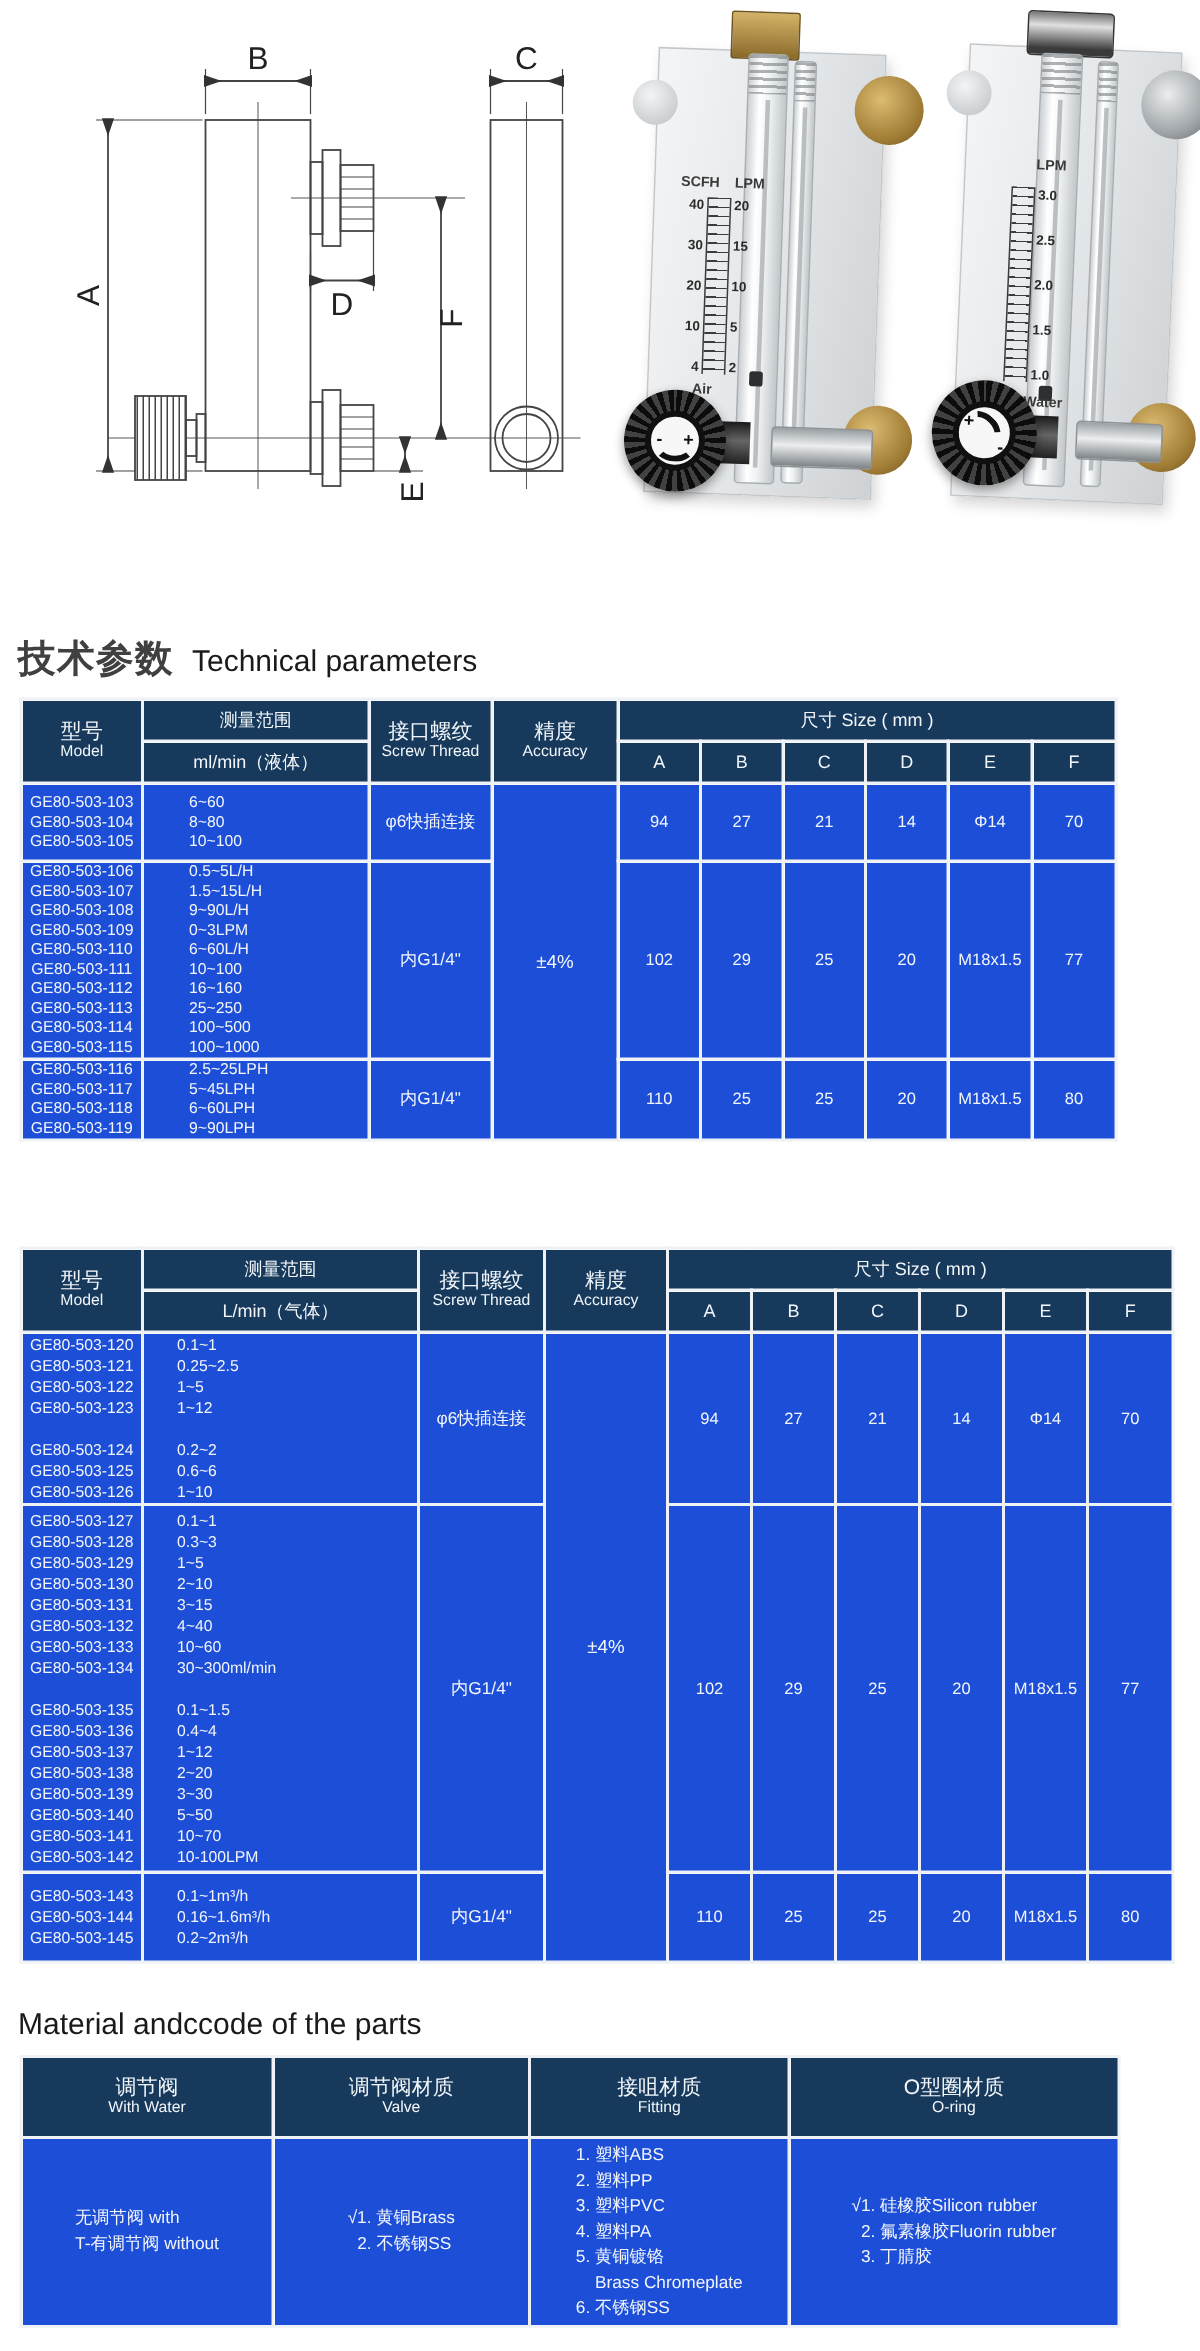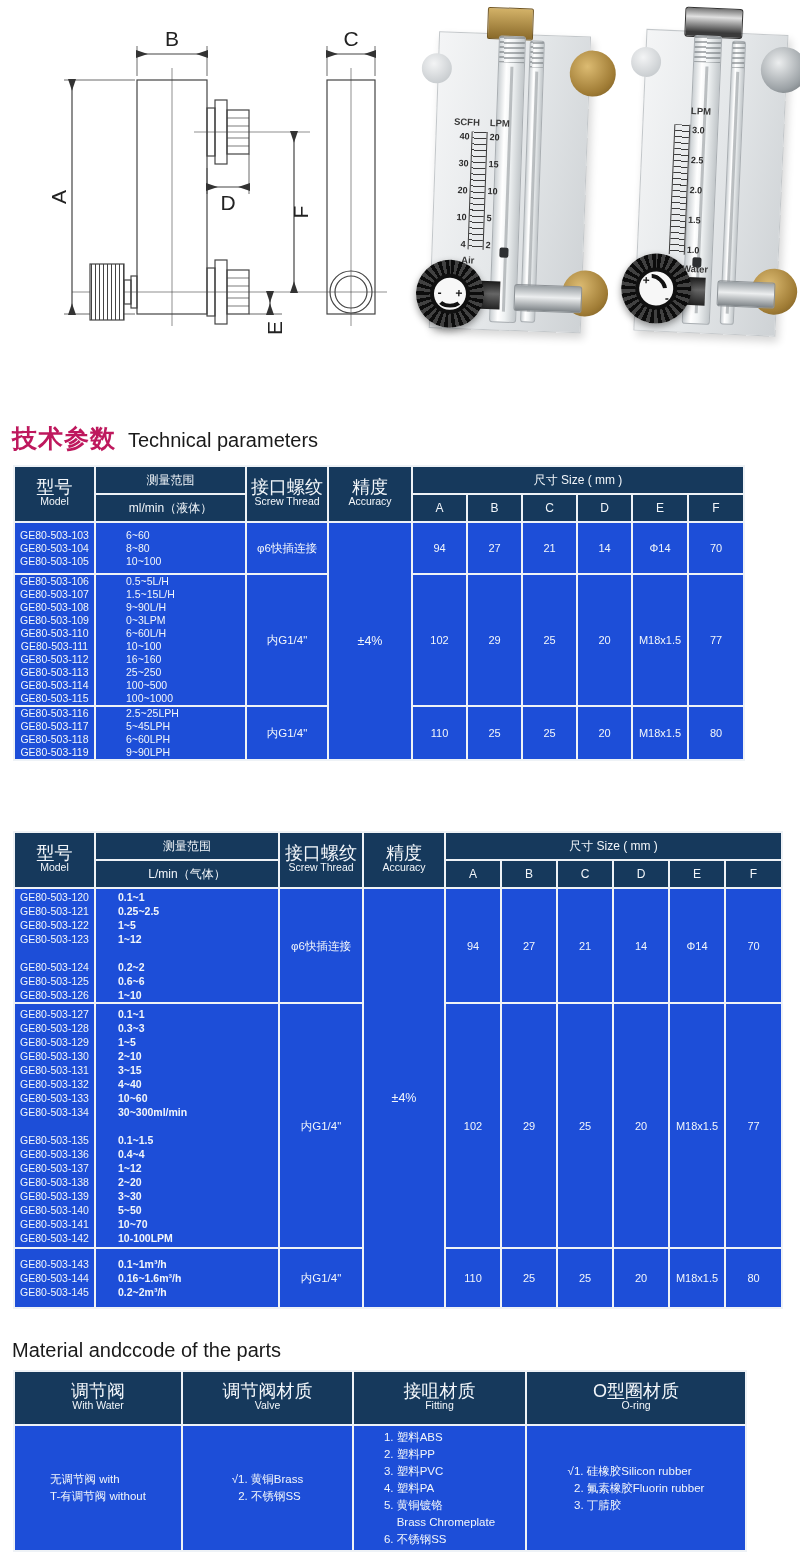--- a/index.html
+++ b/index.html
@@ -89,39 +89,39 @@
   .photo-water .face .lab-a{left:3px;top:3px;}
   .photo-water .face .lab-b{right:4px;bottom:2px;}
   .arc{position:absolute;left:50%;bottom:2px;transform:translateX(-50%);
        width:20px;height:14px;border:4px solid transparent;border-bottom-color:#111;border-radius:50%;}
   .photo-water .arc{bottom:auto;top:4px;left:44%;transform:translateX(-50%) rotate(-140deg);}
 
   
   .section-title{margin-left:12px;display:flex;align-items:baseline;gap:12px;}
   .st1{margin-top:60px;margin-bottom:10px;}
   .st2{margin-top:30px;margin-bottom:8px;}
-  .section-title .zh{font-size:25px;font-weight:700;color:#be185d;letter-spacing:1px;}
+  .section-title .zh{font-size:25px;font-weight:700;color:#404040;letter-spacing:1px;}
   .section-title .en{font-size:20px;color:#1a1a1a;}
 
   
   table{border-collapse:collapse;table-layout:fixed;margin-left:13px;}
   th,td{border:2px solid #eef2f6;color:#f2f6fa;padding:0;vertical-align:middle;
         font-weight:400;overflow:hidden;}
   thead th{background:#16395c;text-align:center;}
   tbody td{background:#1d4ed8;text-align:center;}
-  .zh-l{display:block;font-size:18px;line-height:15px;}
+  .zh-l{display:block;font-size:14px;line-height:15px;}
   .en-l{display:block;font-size:10.5px;line-height:13px;}
   .one-l{font-size:12px;}
   #table1{width:730px;}
   #table2{width:768px;}
   #table1 thead tr,#table2 thead tr{height:28px;}
   td.model-cell{font-size:10.5px;}
   td.range-cell{text-align:left;font-size:10.5px;}
   #table1 td.range-cell{padding-left:30px;}
-  #table2 td.range-cell{padding-left:22px;font-weight:bold;}
+  #table2 td.range-cell{padding-left:22px;}
   #table1 tbody{font-size:10.5px;line-height:13px;}
   #table2 tbody{font-size:10.5px;line-height:14px;}
   td.screw-cell{font-size:11.5px;}
   td.accuracy-cell{font-size:12.5px;}
   td.size-cell{font-size:11px;}
   #table3{width:732px;margin-top:0;}
   #table3 thead tr{height:54px;}
   #table3 tbody tr{height:126px;}
   #table3 td{font-size:11.5px;line-height:17px;}
   #table3 td .inner{display:inline-block;text-align:left;}

